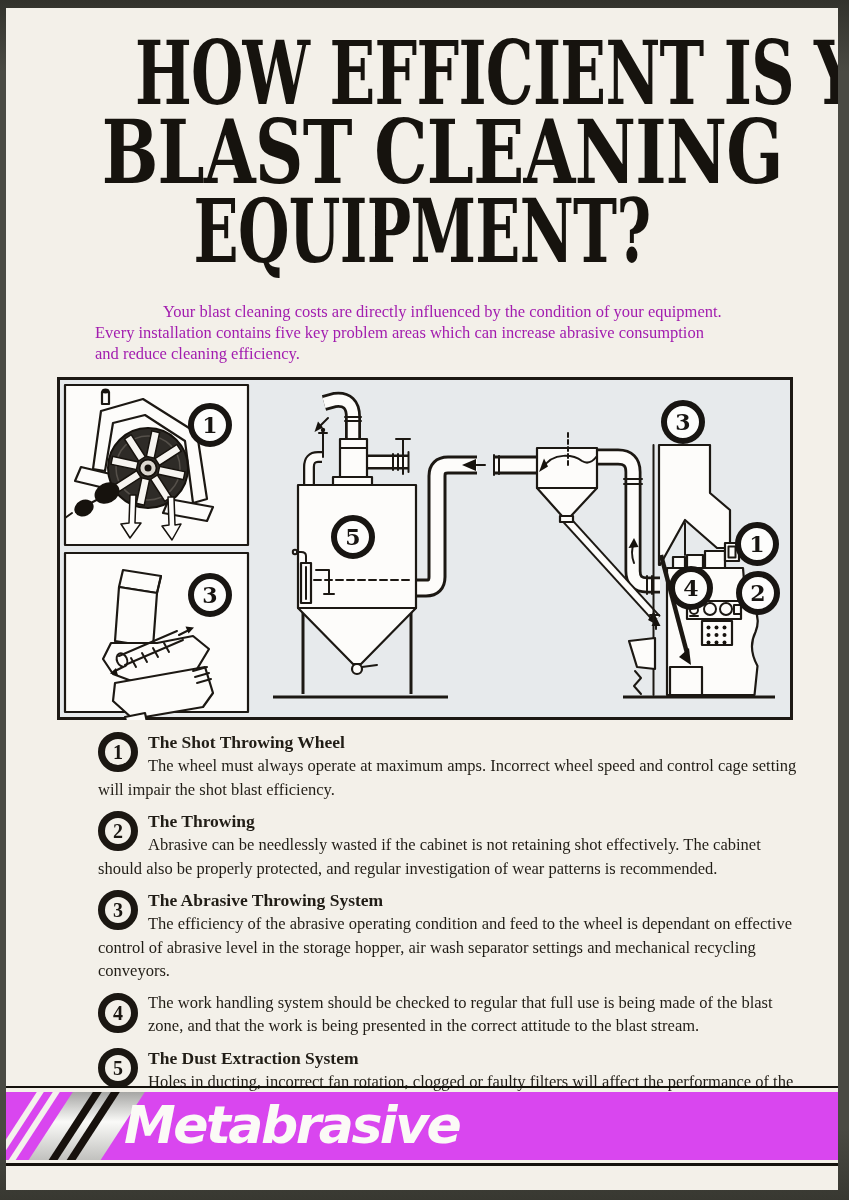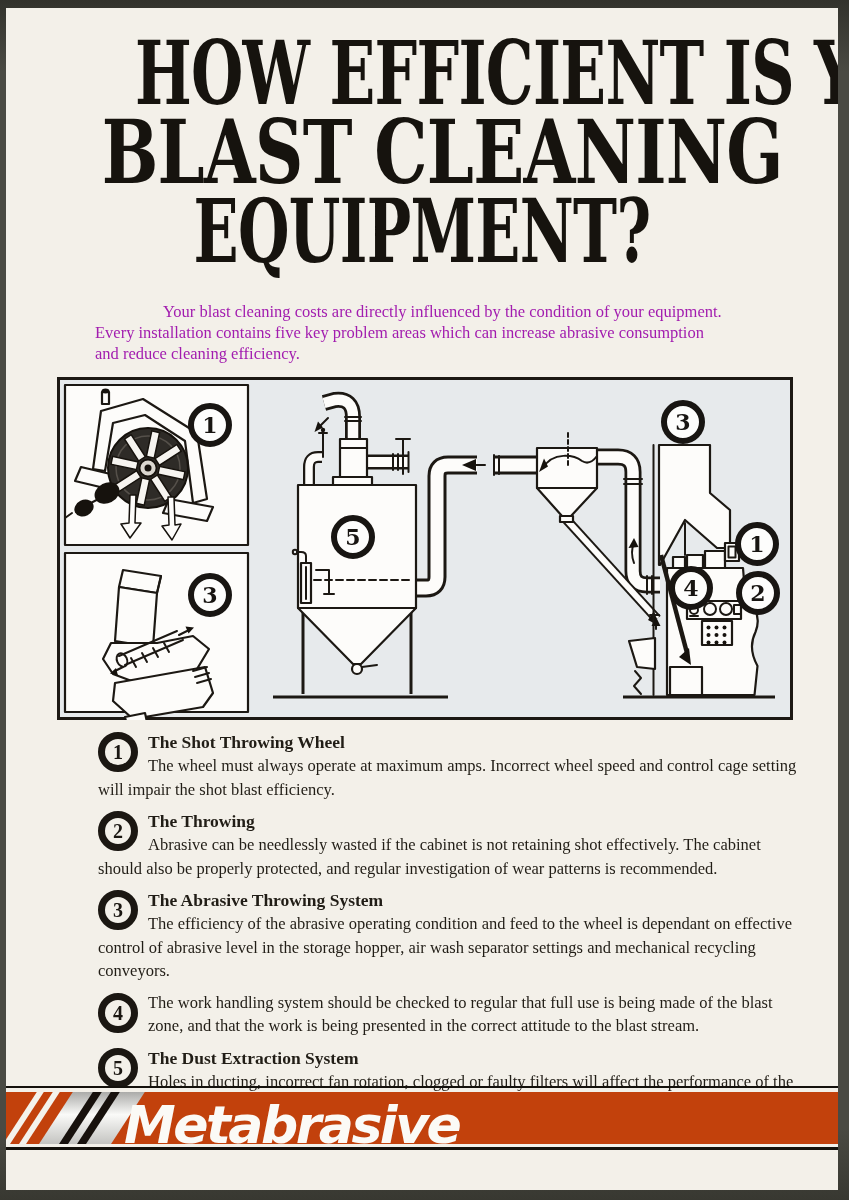--- a/index.html
+++ b/index.html
@@ -34,21 +34,21 @@
   .badge{float:left;width:26px;height:26px;border:7px solid #1b1712;border-radius:50%;margin:2px 10px 4px 0;text-align:center;}
   .badge span{font-family:"Liberation Serif",serif;font-weight:bold;font-size:20px;line-height:26px;color:#1b1712;}
   .sec-t{margin:0;font-size:17.5px;line-height:24px;font-weight:bold;}
   .sec-b{margin:0;font-size:16.5px;line-height:23.5px;}
 
   
   .brandbar{position:absolute;left:0;right:0;top:1078px;}
   .rule{height:2px;background:#14110c;}
   .rule-top{margin-bottom:4px;}
   .rule-bottom{margin-top:3px;height:2.5px;}
-  .band{position:relative;height:52px;background:#c2410c;overflow:hidden;}
+  .band{position:relative;height:68px;background:#d946ef;overflow:hidden;}
   .stripe{position:absolute;top:-8px;bottom:-8px;transform:skewX(-33deg);transform-origin:0 0;}
   .st-thin{width:7px;background:#f4f2ec;}
   .s1{left:36px;} .s2{left:52px;}
   .st-silver{left:72px;width:72px;background:linear-gradient(180deg,#8f8f8d 0%,#fafaf8 45%,#b5b5b2 100%);}
   .st-dark{width:9px;background:#17110d;}
   .d1{left:92px;} .d2{left:110px;}
   .wordmark{position:absolute;left:118px;top:4px;font-family:"DejaVu Sans",sans-serif;font-style:italic;font-weight:bold;font-size:52px;line-height:58px;letter-spacing:-2.5px;color:#fbfaf6;}
 </style>
 </head>
 <body>

